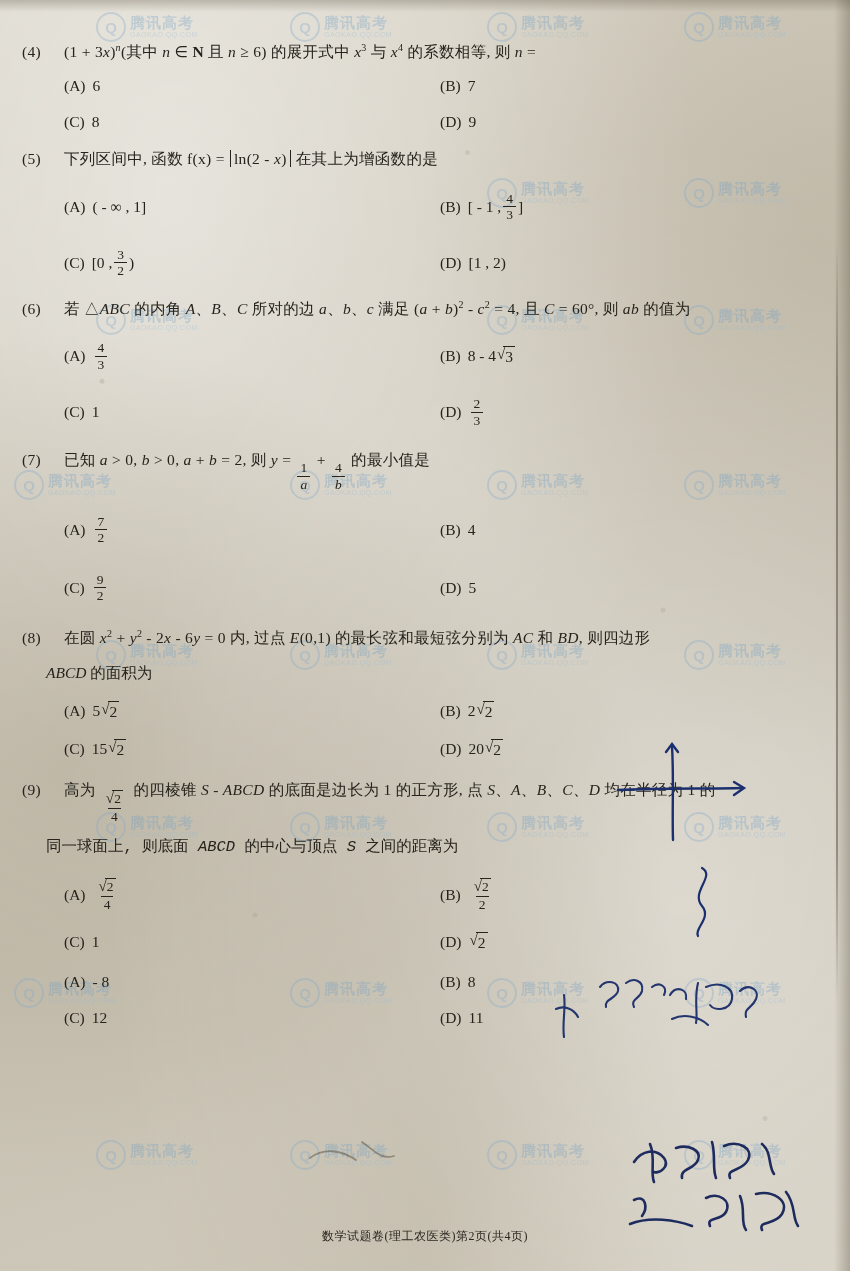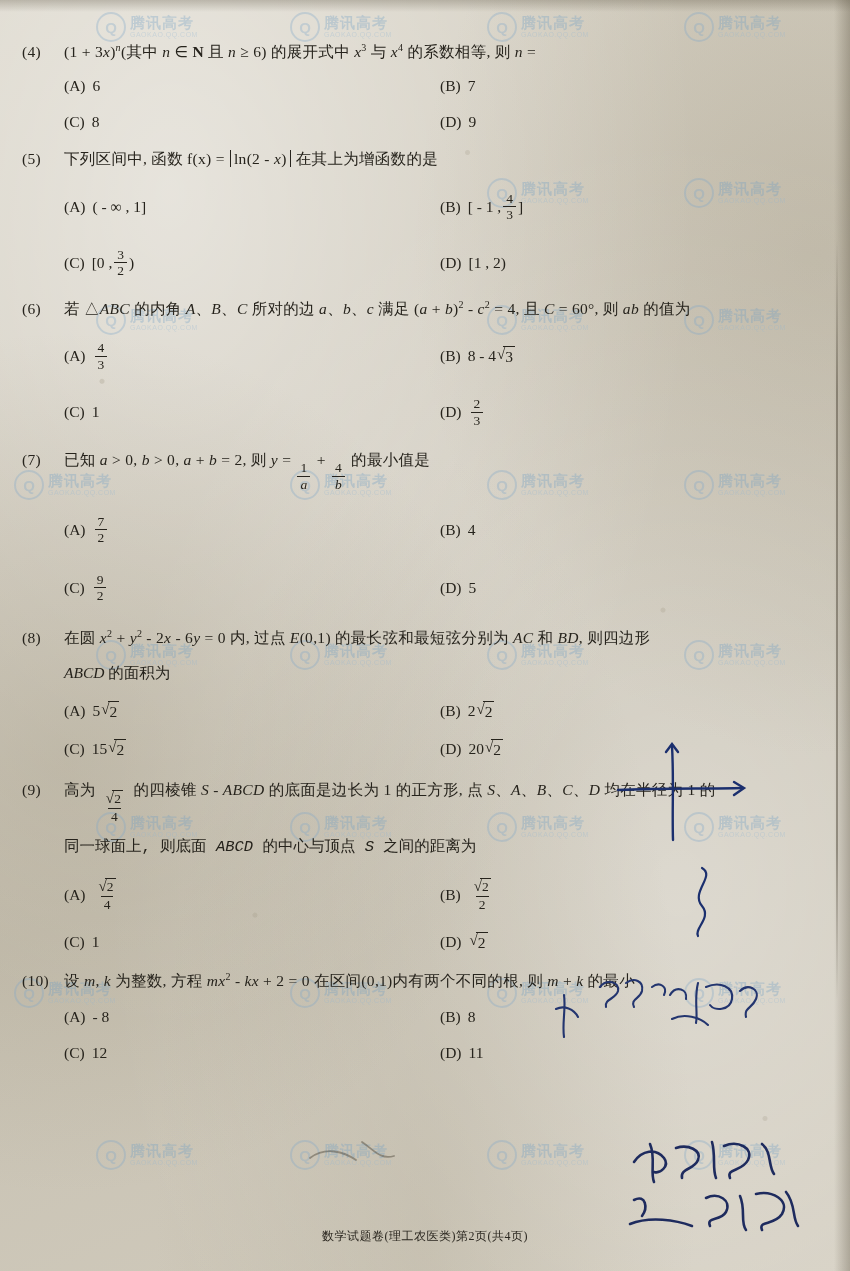--- a/index.html
+++ b/index.html
@@ -91,21 +91,21 @@
     font-size:15.5px;
     line-height:1.5;
     letter-spacing:.3px;
   }
   .qnum{
     width:42px;flex:0 0 42px;
     text-align:left;
     font-size:15.5px;
   }
   .qtext{flex:1 1 auto;}
-  .qcont{margin-left:42px;font-size:15.5px;line-height:1.5;}
+  .qcont{margin-left:24px;font-size:15.5px;line-height:1.5;}
   .opts{
     display:flex;
     margin-left:42px;
     margin-top:10px;
     margin-bottom:4px;
   }
   .opt{
     width:50%;
     display:flex;align-items:center;
     font-size:15.5px;
@@ -620,26 +620,20 @@
           <span class="lab">(D)</span>
           <span class="sqrt">
               <span class="rad">√</span>
               <span class="rcont">2</span>
             </span>
         </div>
       </div>
     </div>
 
     <div class="qrow" style="margin-top:14px;">
-      <div class="qline">
-        <div class="qnum">(10)</div>
-        <div class="qtext">
-          设 <i>m</i>, <i>k</i> 为整数, 方程 <i>mx</i><sup>2</sup> - <i>kx</i> + 2 = 0 在区间(0,1)内有两个不同的根, 则 <i>m</i> + <i>k</i> 的最小
-        </div>
-      </div>
       <div class="opts" style="margin-top:12px;">
         <div class="opt">
             <span class="lab">(A)</span>
             <span>- 8</span>
           </div>
         <div class="opt">
             <span class="lab">(B)</span>
             <span>8</span>
           </div>
       </div>

